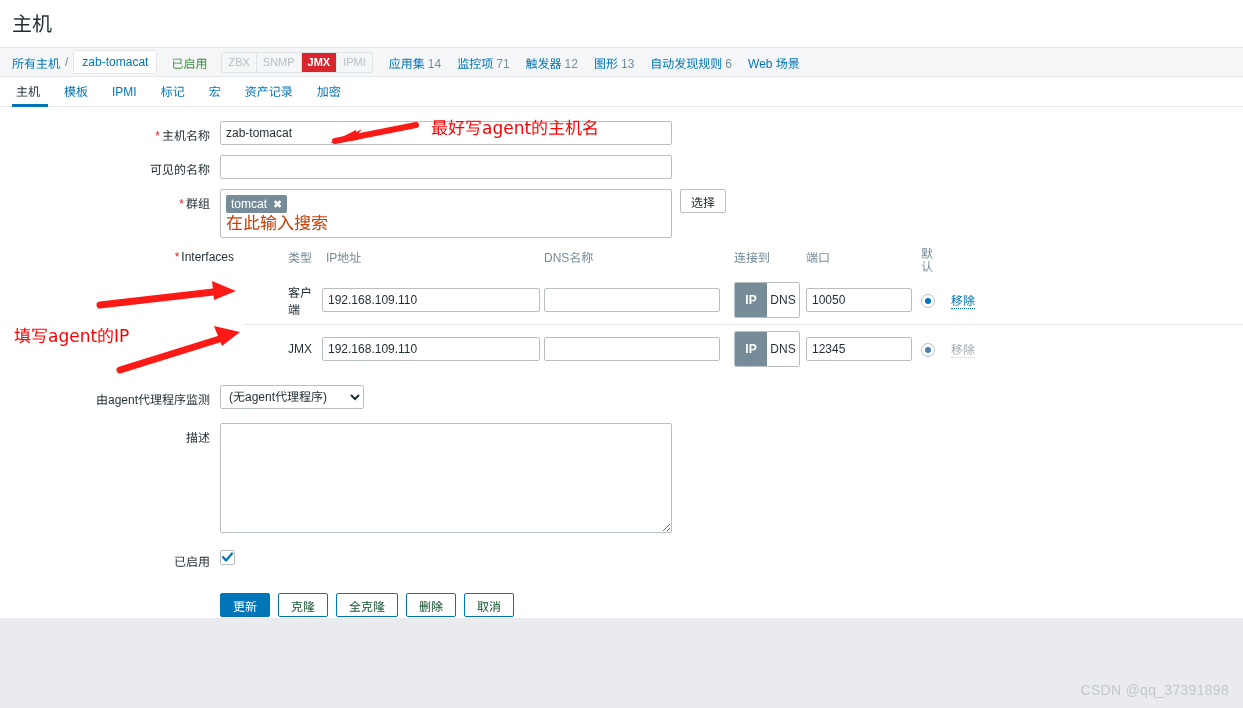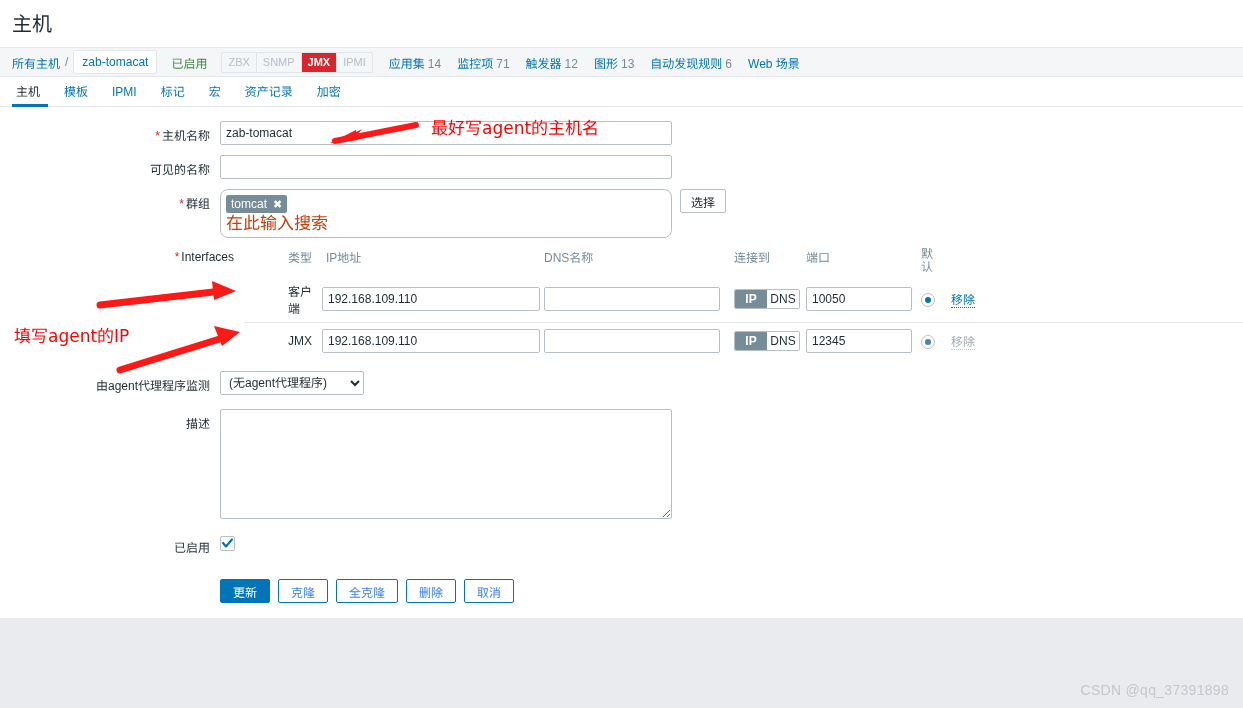--- a/index.html
+++ b/index.html
@@ -156,21 +156,21 @@
     border-radius: 2px;
     outline: none;
   }
   .w-main { width: 452px; }
 
   
   .msel {
     width: 452px;
     border: 1px solid #b8bfc4;
     background: #ffffff;
-    border-radius: 8px;
+    border-radius: 2px;
     padding: 4px 5px 5px 5px;
     min-height: 46px;
   }
   .chip {
     display: inline-flex;
     align-items: center;
     background: #768d99;
     color: #ffffff;
     font-size: 12px;
     padding: 1px 5px;
@@ -241,21 +241,21 @@
   .iface-port { flex: 0 0 115px; }
   .iface-port input { width: 106px; }
   .iface-def { flex: 0 0 30px; text-align: left; }
   .iface-act { flex: 0 0 50px; }
 
   .toggle {
     display: inline-flex;
     border: 1px solid #b8bfc4;
     border-radius: 2px;
     overflow: hidden;
-    height: 20px;
+    height: 36px;
   }
   .toggle span {
     display: inline-flex;
     align-items: center;
     justify-content: center;
     font-size: 12px;
     width: 32px;
     cursor: pointer;
     background: #ffffff;
     color: #1f2c33;
@@ -343,21 +343,21 @@
   .btns { display: flex; gap: 8px; margin-top: 14px; }
   .btn {
     height: 24px;
     font-size: 12px;
     border-radius: 2px;
     padding: 0 12px;
     cursor: pointer;
     font-family: "Liberation Sans", sans-serif;
     border: 1px solid #0275b8;
     background: #ffffff;
-    color: #3b82f6;
+    color: #14532d;
   }
   .btn.primary {
     background: #0275b8;
     color: #ffffff;
     border-color: #0275b8;
   }
 
   
   .page-bg {
     position: absolute;

